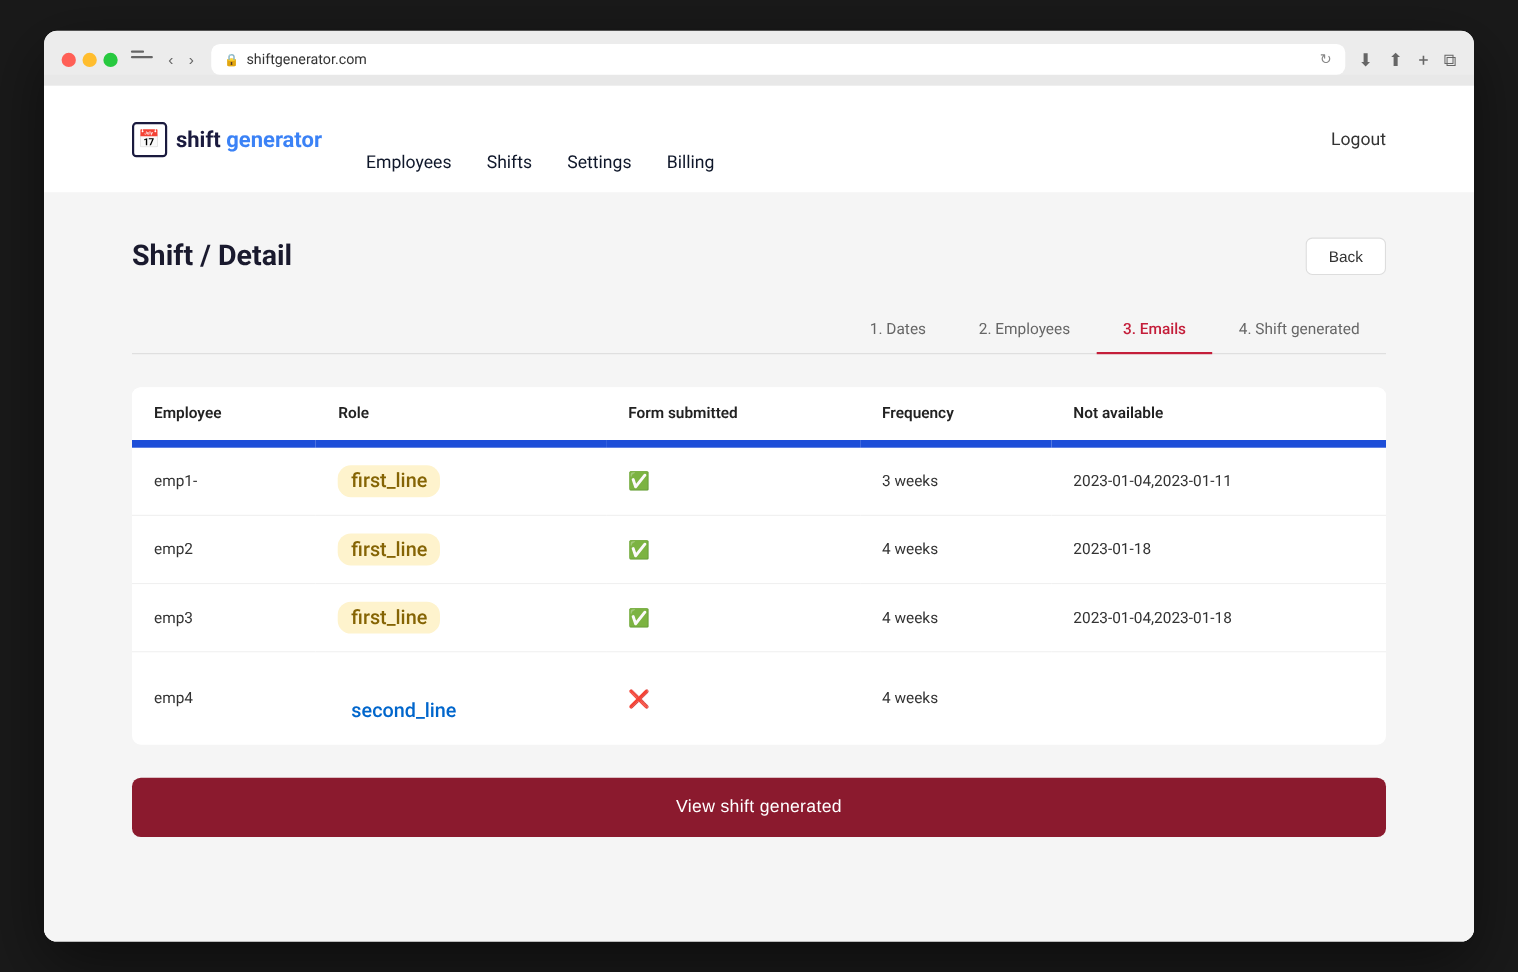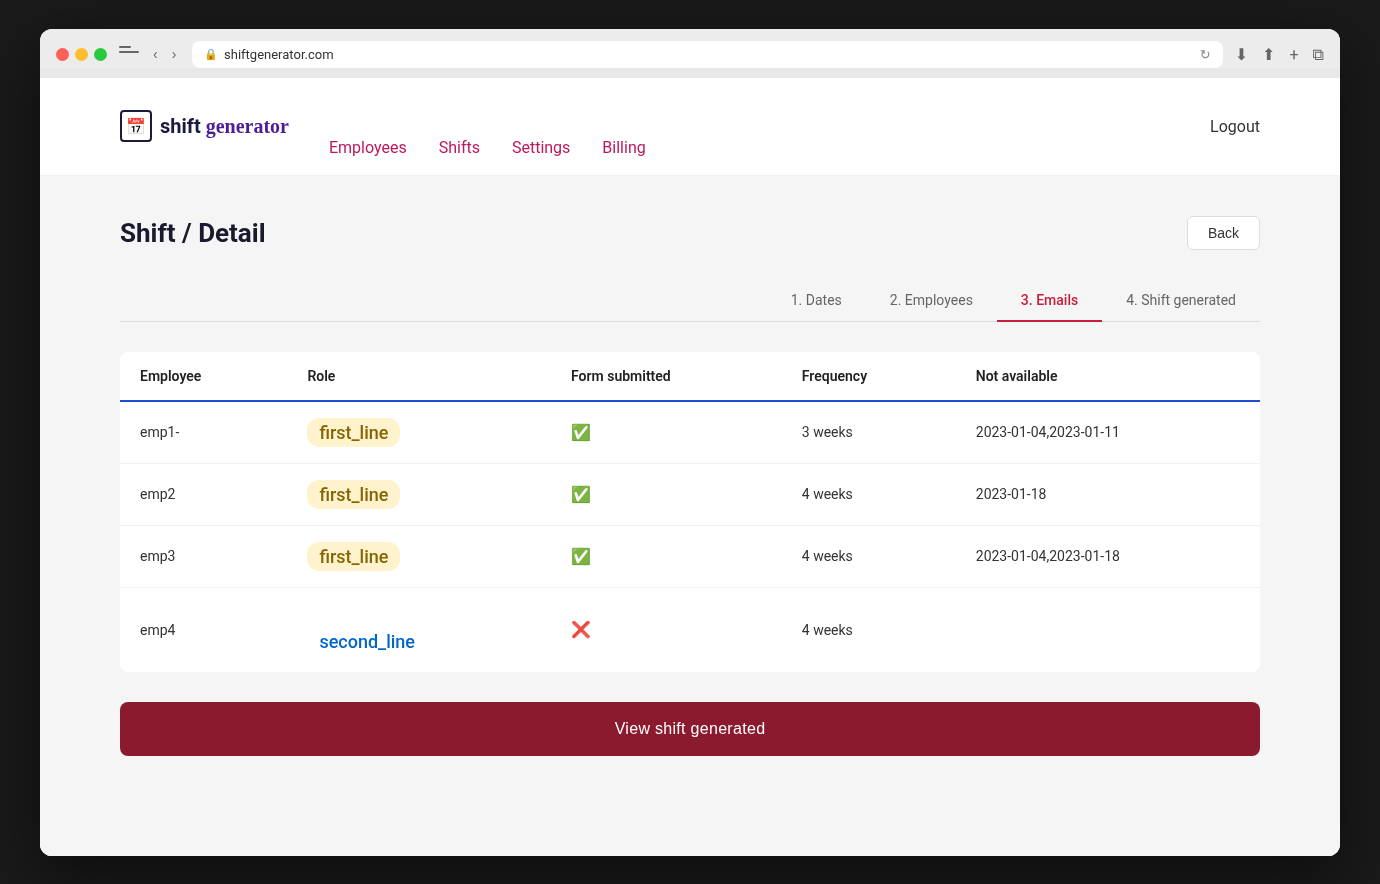--- a/index.html
+++ b/index.html
@@ -158,21 +158,21 @@
 
     .nav-links {
       display: flex;
       gap: 32px;
       align-items: center;
       flex: 1;
     }
 
     .nav-link {
       font-size: 16px;
-      color: #be185d;
+      color: #0f172a;
       text-decoration: none;
       cursor: pointer;
       margin-top: 42px;
     }
 
     .nav-logout {
       font-size: 16px;
       color: #333;
       cursor: pointer;
     }
@@ -247,21 +247,21 @@
     thead tr {
       background: white;
     }
 
     th {
       padding: 16px 20px;
       text-align: left;
       font-size: 14px;
       font-weight: 600;
       color: #222;
-      border-bottom: 2px solid #1d4ed8;
+      border-bottom: 7px solid #1d4ed8;
     }
 
     td {
       padding: 16px 20px;
       font-size: 14px;
       color: #333;
       border-bottom: 1px solid #f0f0f0;
     }
 
     tr:last-child td {
@@ -344,21 +344,21 @@
       </div>
     </div>
   </div>
 
   <div class="page-content">
 
     <nav class="navbar">
       <div class="logo">
         <div class="logo-icon">📅</div>
         <div class="logo-text">
-          <span>shift </span><span style="color:#4c1d95;font-family:Liberation Serif, serif;">generator</span>
+          <span>shift </span><span style="color:#3b82f6;">generator</span>
         </div>
       </div>
       <div class="nav-links">
         <a class="nav-link">Employees</a>
         <a class="nav-link">Shifts</a>
         <a class="nav-link">Settings</a>
         <a class="nav-link">Billing</a>
       </div>
       <span class="nav-logout">Logout</span>
     </nav>

